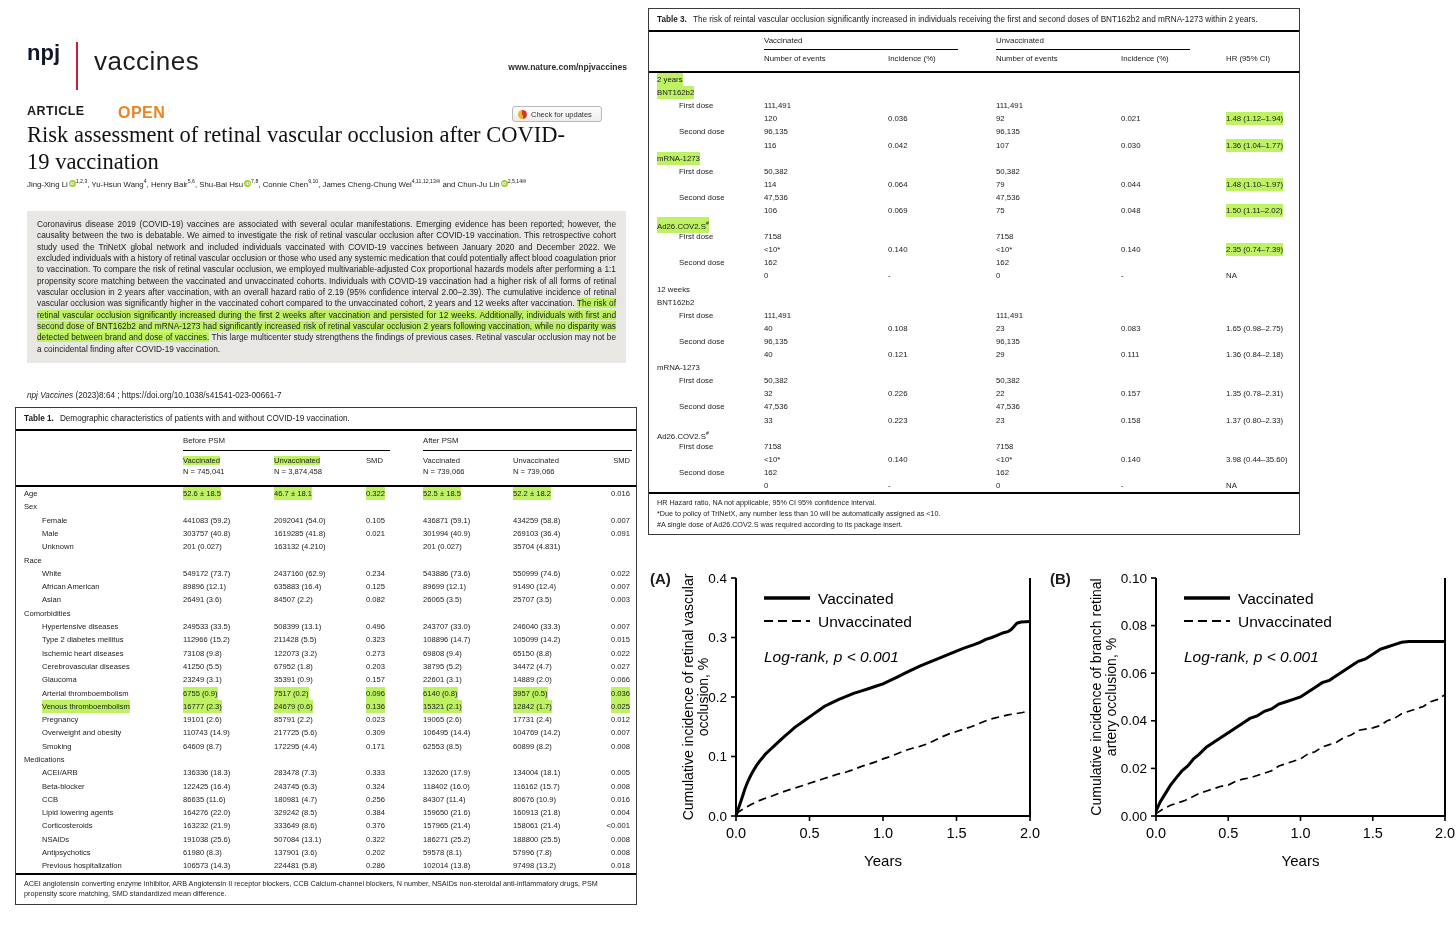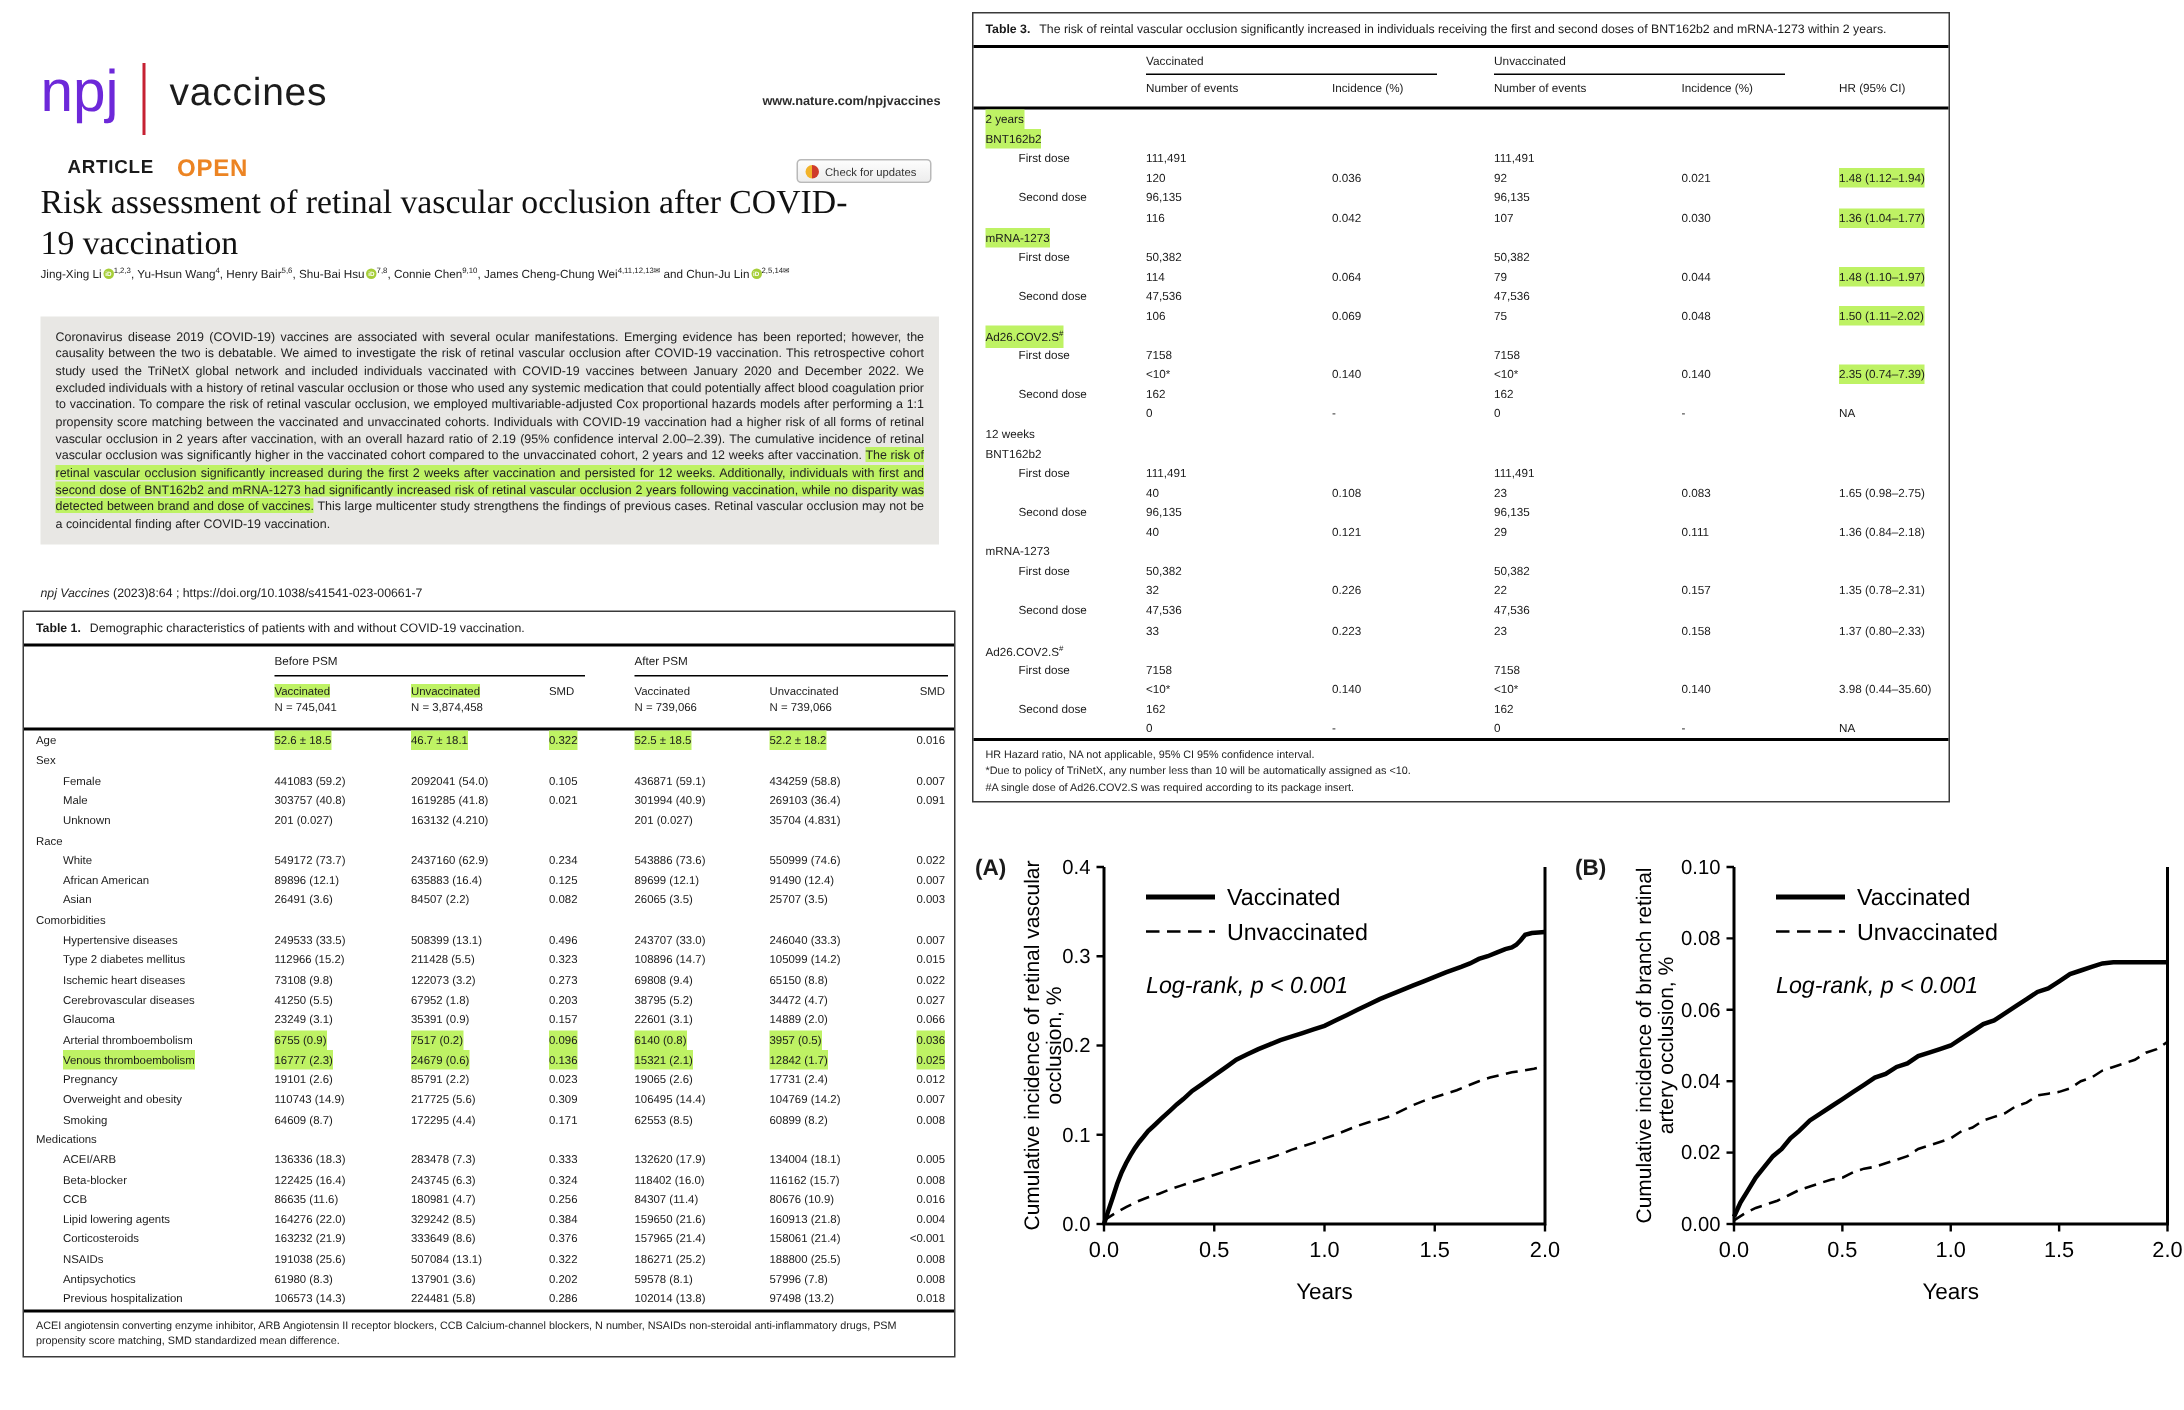--- a/index.html
+++ b/index.html
@@ -3,29 +3,29 @@
 <meta charset="utf-8">
 <title>npj vaccines article</title>
 <style>
   html,body{margin:0;padding:0;background:#ffffff;}
   *{box-sizing:border-box;}
   body{font-family:"Liberation Sans", sans-serif;color:#1a1a1a;}
   #page{position:relative;width:1456px;height:940px;background:#fff;overflow:hidden;}
 
   
   #masthead{position:absolute;left:27px;top:42px;display:flex;align-items:flex-start;}
-  #npj-logo{font-weight:normal;font-size:39px;color:#6d28d9;letter-spacing:0px;line-height:1;}
+  #npj-logo{font-weight:bold;font-size:22px;color:#0f172a;letter-spacing:0px;line-height:1;}
   #logo-divider{width:2px;height:48px;background:#c62132;margin:0 16px;}
   #journal-name{font-size:26px;color:#1c1c1c;letter-spacing:.5px;line-height:1.05;margin-top:6px;}
   #site-url{position:absolute;left:380px;top:62px;width:247px;text-align:right;font-size:8.5px;font-weight:bold;color:#2d2d2d;}
 
   
-  #kicker{position:absolute;left:45px;top:104px;font-size:12.5px;font-weight:bold;letter-spacing:.5px;}
+  #kicker{position:absolute;left:27px;top:104px;font-size:12.5px;font-weight:bold;letter-spacing:.5px;}
   #open-label{position:absolute;left:118px;top:104px;font-size:16px;font-weight:bold;color:#ec8423;letter-spacing:.5px;}
-  #updates-badge{position:absolute;left:531px;top:106px;width:90px;height:16px;border:1px solid #b9b9b9;border-radius:3px;background:linear-gradient(#fdfdfd,#ededed);display:flex;align-items:center;gap:4px;padding:0 5px;font-size:7.5px;color:#333;}
+  #updates-badge{position:absolute;left:512px;top:106px;width:90px;height:16px;border:1px solid #b9b9b9;border-radius:3px;background:linear-gradient(#fdfdfd,#ededed);display:flex;align-items:center;gap:4px;padding:0 5px;font-size:7.5px;color:#333;}
   #updates-icon{width:9px;height:9px;border-radius:50%;background:conic-gradient(#cf3b2a 0 50%, #f2b32a 50% 100%);flex:0 0 auto;}
 
   
   #article-title{position:absolute;left:27px;top:122px;width:560px;font-family:"Liberation Serif", serif;font-size:22.5px;line-height:1.18;color:#111;}
   #authors-line{position:absolute;left:27px;top:177px;width:592px;font-size:7.8px;line-height:1.6;color:#222;}
   #authors-line sup{font-size:5.2px;}
   .orcid{display:inline-block;width:7px;height:7px;border-radius:50%;background:#a6ce39;color:#fff;font-size:4.2px;line-height:7px;text-align:center;vertical-align:2px;margin-left:1px;font-weight:bold;}
 
   
   #abstract-box{position:absolute;left:27px;top:211px;width:599px;background:#e8e7e4;padding:8px 10px;font-size:8.3px;line-height:11.35px;text-align:justify;color:#222;}

